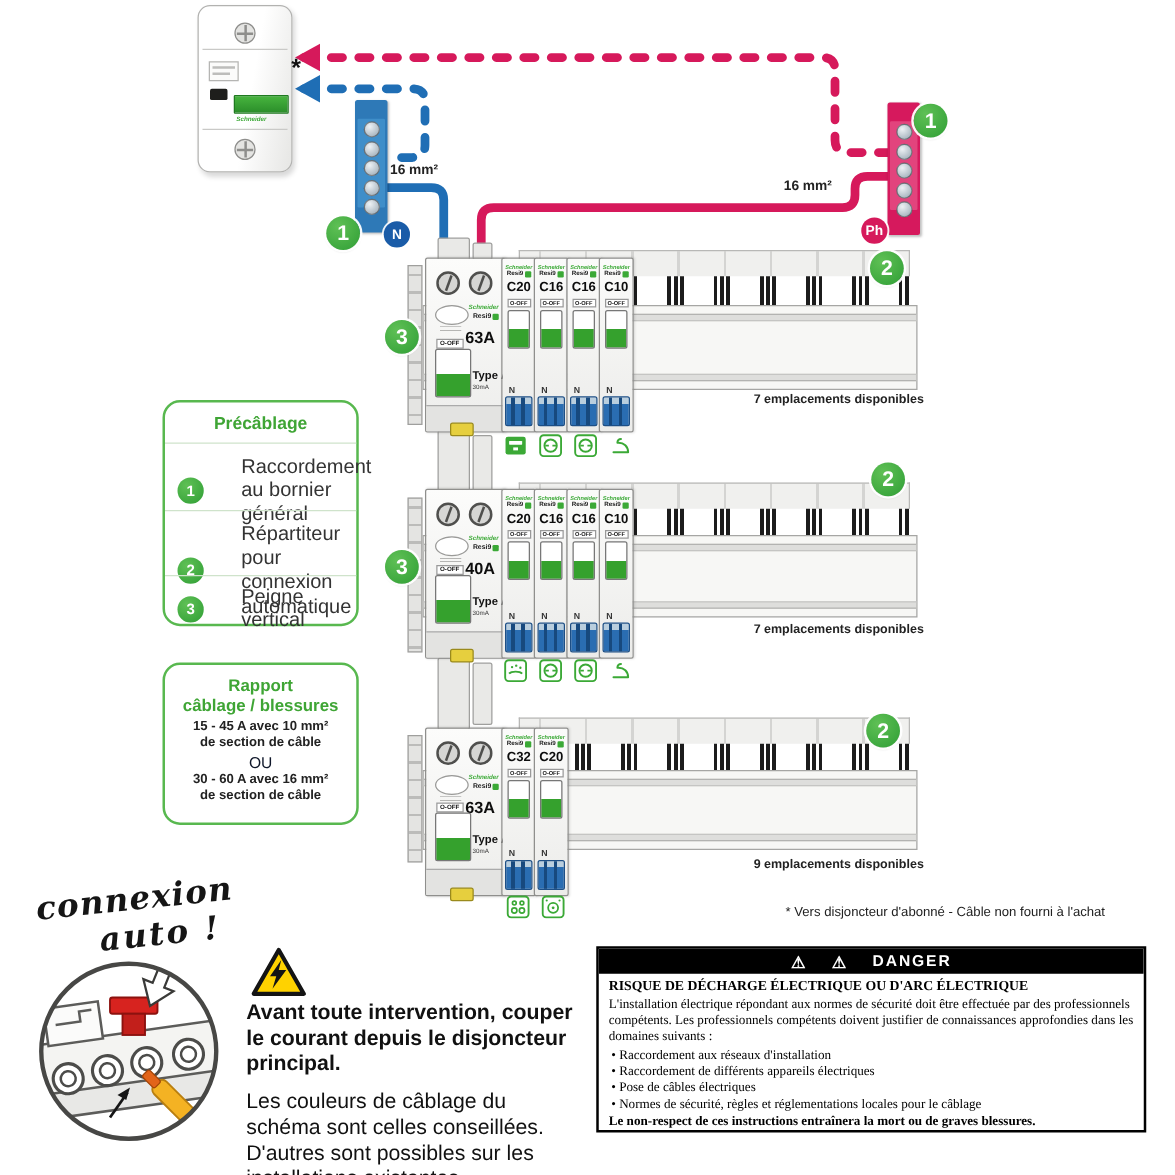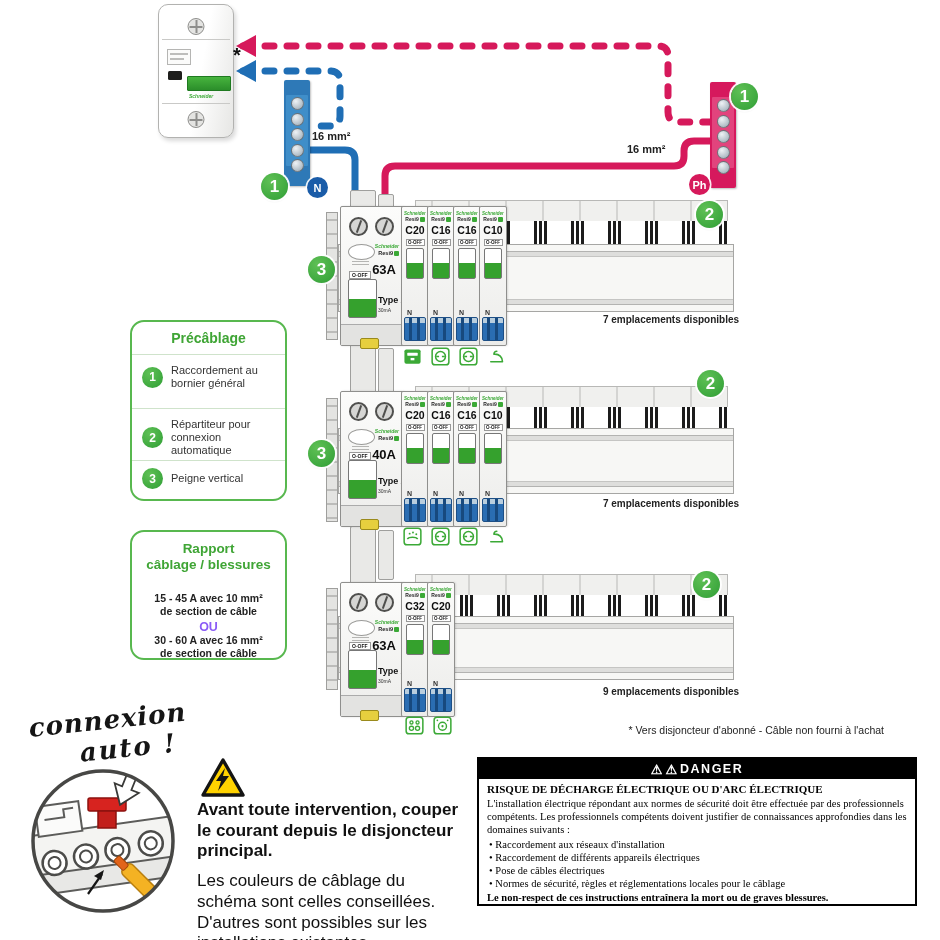--- a/index.html
+++ b/index.html
@@ -97,40 +97,40 @@
   .app-icon{position:absolute;width:19px;height:19px;z-index:3;}
 
   
   .lbox{position:absolute;border:2px solid #58b84f;border-radius:14px;background:#fff;z-index:6;}
   .lbox-title{margin-top:8px;text-align:center;color:#3fa535;font-weight:bold;font-size:14px;}
   .lsep{position:absolute;left:0;right:0;height:1px;background:#cfe3cb;}
   .litem{position:absolute;left:10px;right:6px;display:flex;align-items:center;gap:8px;}
   .lnum{flex:0 0 21px;width:21px;height:21px;border-radius:50%;
     background:radial-gradient(circle at 35% 30%, #5fc055, #2f9e35);color:#fff;font-weight:bold;font-size:12px;
     display:flex;align-items:center;justify-content:center;}
-  .ltext{font-size:11px;color:#333;line-height:1.2;}
+  .ltext{font-size:16px;color:#333;line-height:1.2;margin-left:22px;}
   .rapport-title{margin-top:9px;text-align:center;color:#3fa535;font-weight:bold;font-size:13.5px;line-height:1.15;}
-  .rapport-spec{margin-top:20px;text-align:center;font-size:10.5px;font-weight:bold;color:#222;line-height:1.25;}
-  .rapport-or{margin-top:2px;text-align:center;font-size:12.5px;font-weight:bold;color:#8b5cf6;}
+  .rapport-spec{margin-top:3px;text-align:center;font-size:10.5px;font-weight:bold;color:#222;line-height:1.25;}
+  .rapport-or{margin-top:2px;text-align:center;font-size:12.5px;font-weight:normal;color:#0f172a;}
 
   
   .hand{position:absolute;left:30px;top:704px;width:170px;transform:rotate(-6deg);z-index:6;
     font-family:"DejaVu Serif",serif;font-style:italic;font-weight:bold;color:#151515;}
   .hand .l1{font-size:26px;letter-spacing:1px;}
   .hand .l2{font-size:26px;margin-left:48px;letter-spacing:2px;}
   .illu{position:absolute;left:28px;top:766px;width:150px;height:150px;z-index:6;}
   .warn-tri{position:absolute;left:200px;top:757px;z-index:6;}
   .warn-text{position:absolute;left:197px;top:800px;width:262px;font-size:17px;line-height:1.22;color:#111;z-index:6;}
   .warn-bold{font-weight:bold;margin:0 0 9px 0;}
   .warn-normal{margin:0;}
   .footnote{position:absolute;left:569px;top:724px;width:315px;text-align:right;font-size:10.5px;color:#222;z-index:6;}
 
   .danger{position:absolute;left:477px;top:757px;width:436px;height:145px;border:2px solid #000;background:#fff;
     z-index:6;overflow:hidden;}
-  .danger-head{height:20px;background:#000;color:#fff;display:flex;align-items:center;justify-content:center;gap:3px;
+  .danger-head{height:20px;background:#000;color:#fff;display:flex;align-items:center;justify-content:center;gap:21px;
     font-weight:bold;font-size:12.5px;letter-spacing:1.5px;}
   .tri-icon::before{content:"⚠";font-size:13px;letter-spacing:0;}
   .danger-body{padding:4px 8px 3px;font-size:10.5px;line-height:1.26;color:#000;font-family:Liberation Serif, serif;}
   .danger-title{font-weight:bold;font-size:11px;}
   .danger-body ul{margin:1px 0;padding:0 0 0 2px;list-style:none;}
   .danger-body li::before{content:"• ";}
   .danger-foot{font-weight:bold;}
 </style>
 </head>
 <body>

